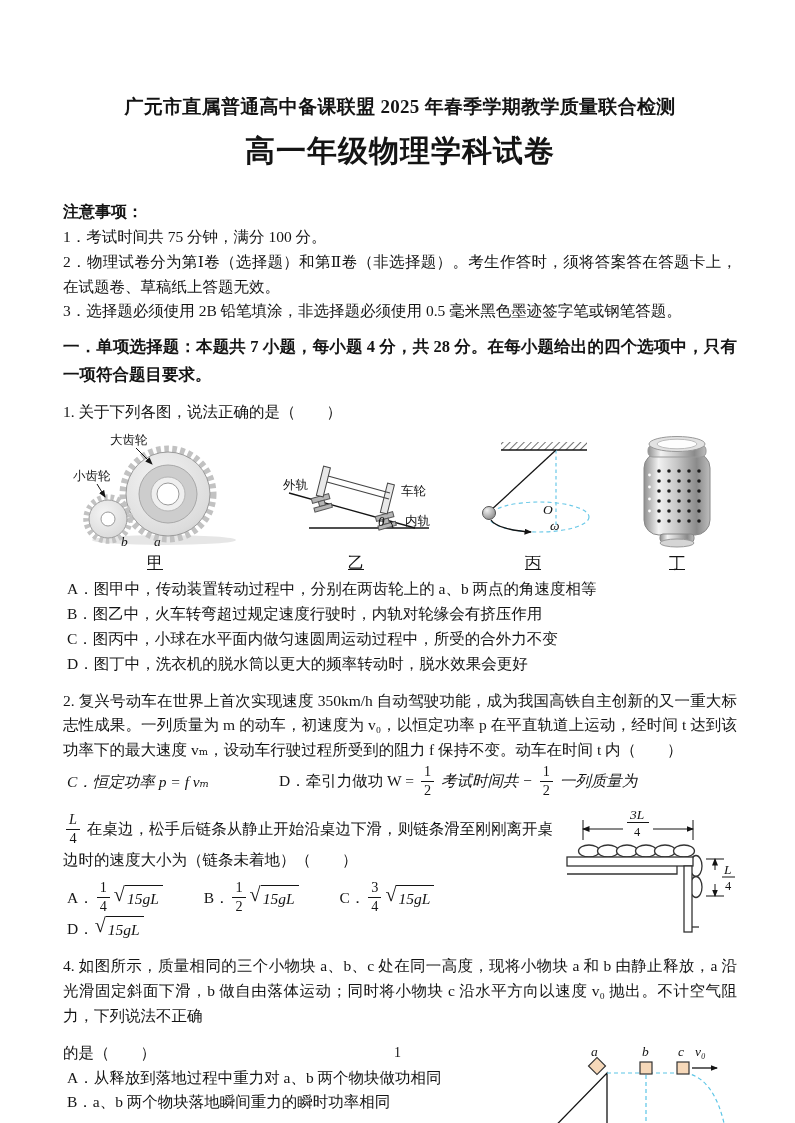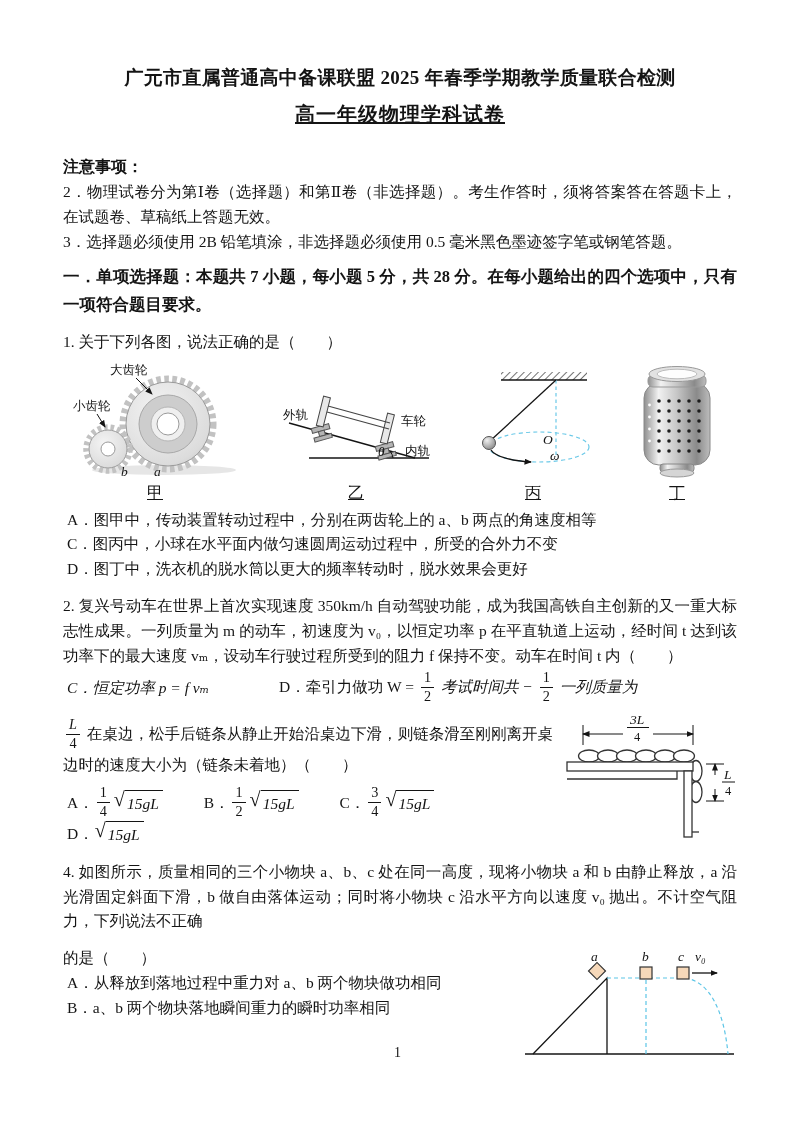--- a/index.html
+++ b/index.html
@@ -1,25 +1,25 @@
 <!DOCTYPE html>
 <html><head>
 <meta charset="utf-8">
 <style>
   html,body{margin:0;padding:0;background:#888;}
   .page{
     position:relative; width:795px; height:1123px; margin:0 auto;
     background:#fff; overflow:hidden; box-sizing:border-box;
-    padding:63px 58px 0 63px;
+    padding:92px 58px 0 63px;
     font-family:"Liberation Serif","DejaVu Serif",serif;
     color:#141414; font-size:15.5px; line-height:1.6;
   }
   p{margin:0;}
   .t1{text-align:center; font-size:19px; font-weight:700; letter-spacing:.3px;}
-  .t2{text-align:center; font-size:20px; font-weight:700; margin-top:5px; letter-spacing:1px;text-decoration:underline;}
+  .t2{text-align:center; font-size:30px; font-weight:700; margin-top:5px; letter-spacing:1px;}
   .notes{margin-top:24px;}
   .notes .nh{font-weight:700; font-size:16px;}
   .notes p{text-align:justify;}
   .sec{margin-top:9px; font-weight:700; font-size:16.5px; line-height:1.66; text-align:justify;}
   .stem{margin-top:12px; text-align:justify;}
   .opt{padding-left:4px;}
   .figrow{display:flex; align-items:flex-end; margin:6px 0 2px 6px; gap:40px;text-decoration:underline;}
   .figbox{display:flex; flex-direction:column; align-items:center;}
   .figcap{font-size:16px; margin-top:1px;}
   svg text{font-family:"Liberation Serif","DejaVu Serif",serif; font-size:12.5px; fill:#141414;}
@@ -73,25 +73,26 @@
   </defs>
 </svg>
 
 <div class="page">
 
   <p class="t1">广元市直属普通高中备课联盟 2025 年春季学期教学质量联合检测</p>
   <p class="t2">高一年级物理学科试卷</p>
 
   <div class="notes">
     <p class="nh">注意事项：</p>
+    <p>1．考试时间共 75 分钟，满分 100 分。</p>
     <p>2．物理试卷分为第Ⅰ卷（选择题）和第Ⅱ卷（非选择题）。考生作答时，须将答案答在答题卡上，在试题卷、草稿纸上答题无效。</p>
     <p>3．选择题必须使用 2B 铅笔填涂，非选择题必须使用 0.5 毫米黑色墨迹签字笔或钢笔答题。</p>
   </div>
 
-  <p class="sec">一．单项选择题：本题共 7 小题，每小题 5 分，共 28 分。在每小题给出的四个选项中，只有一项符合题目要求。</p>
+  <p class="sec">一．单项选择题：本题共 7 小题，每小题 4 分，共 28 分。在每小题给出的四个选项中，只有一项符合题目要求。</p>
 
   <p class="stem">1. 关于下列各图，说法正确的是（　　）</p>
 
   <div class="figrow">
 
     <div class="figbox">
       <svg width="172" height="118" viewBox="0 0 172 118">
         <ellipse cx="95" cy="109" rx="72" ry="5" fill="#e6e6e6"></ellipse>
         <circle cx="99" cy="63" r="45" fill="none" stroke="#c2c2c2" stroke-width="7" stroke-dasharray="4.6 3.4"></circle>
         <circle cx="99" cy="63" r="42" fill="url(#gearg)" stroke="#9a9a9a"></circle>
@@ -202,20 +203,21 @@
             <circle cx="14.5" cy="56" r="1.4"></circle>
             <circle cx="14.5" cy="68" r="1.4"></circle>
             <circle cx="14.5" cy="80" r="1.4"></circle>
           </g>
       </svg>
       <div class="figcap">丁</div>
     </div>
   </div>
 
   <p class="opt">A．图甲中，传动装置转动过程中，分别在两齿轮上的 a、b 两点的角速度相等</p>
+  <p class="opt">B．图乙中，火车转弯超过规定速度行驶时，内轨对轮缘会有挤压作用</p>
   <p class="opt">C．图丙中，小球在水平面内做匀速圆周运动过程中，所受的合外力不变</p>
   <p class="opt">D．图丁中，洗衣机的脱水筒以更大的频率转动时，脱水效果会更好</p>
 
   <p class="stem">2. 复兴号动车在世界上首次实现速度 350km/h 自动驾驶功能，成为我国高铁自主创新的又一重大标志性成果。一列质量为 m 的动车，初速度为 v₀，以恒定功率 p 在平直轨道上运动，经时间 t 达到该功率下的最大速度 vₘ，设动车行驶过程所受到的阻力 f 保持不变。动车在时间 t 内（　　）</p>
   <div class="cols row2">
     <span class="c1 it">C．恒定功率 p = f vₘ</span>
     <span>
       <span>D．牵引力做功 W =</span>
       <span class="frac"><span class="fn">1</span><span class="fd">2</span></span>
       <span class="it">考试时间共 −</span>

